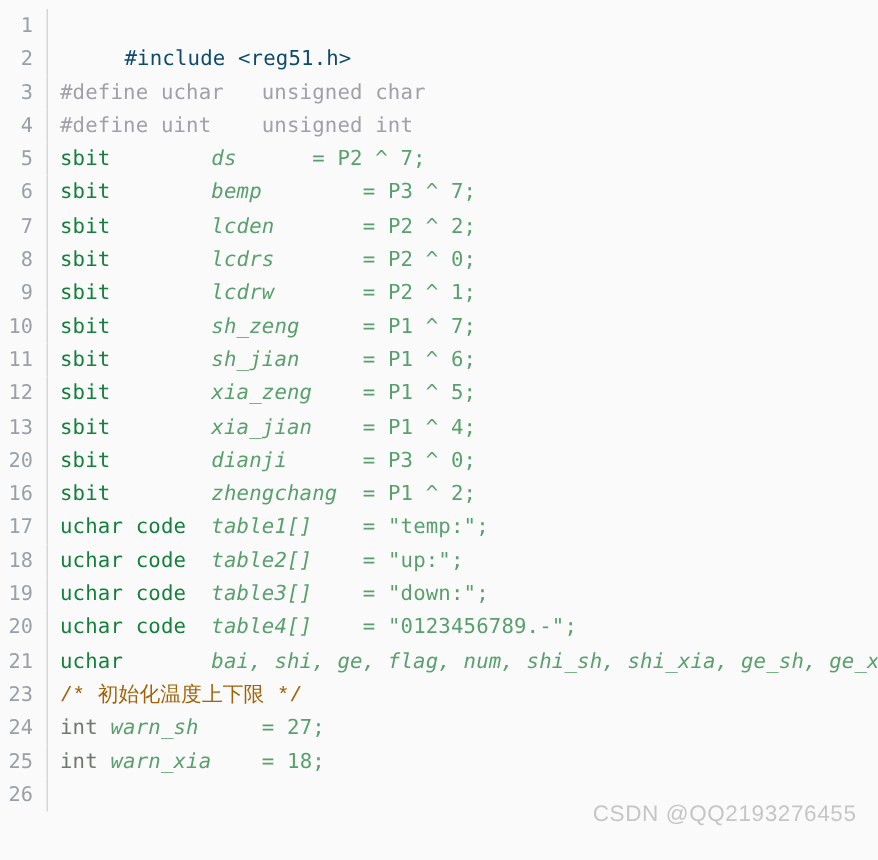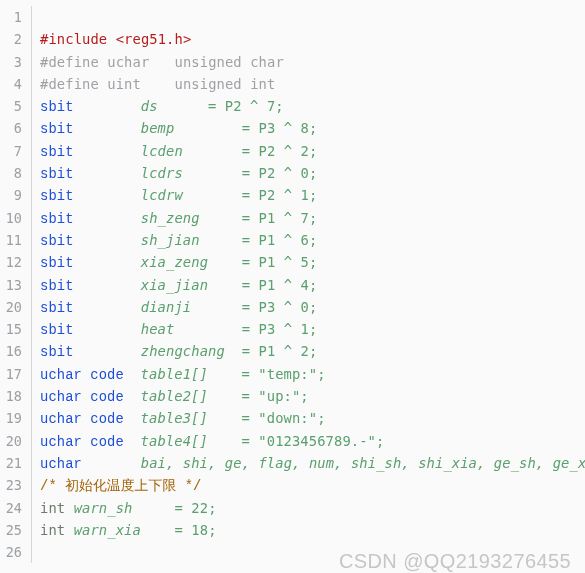--- a/index.html
+++ b/index.html
@@ -51,68 +51,67 @@
   .line-content {
     padding-left: 8px;
     font-size: 13.8px;
     line-height: 22.3px;
     white-space: pre;
     letter-spacing: 0.1px;
     color: #333333;
     flex: 1;
     overflow: hidden;
   }
-  .tok-preproc  { color: #b91c1c; }
+  .tok-preproc  { color: #0c4a6e; margin-left: 43px; }
   .tok-comment-gray { color: #a0a1a7; }
   .tok-comment  { color: #a16207; font-family: Liberation Mono, monospace; }
-  .tok-keyword  { color: #1d4ed8; font-family: Liberation Mono, monospace; }
+  .tok-keyword  { color: #15803d; }
   .tok-type     { color: #6d7a6d; }
   .tok-ident    { color: #5aa06e; font-style: italic; }
   .tok-string   { color: #5aa06e; }
   .tok-number   { color: #5aa06e; }
   .tok-op       { color: #5aa06e; }
 
   #watermark {
     position: absolute;
     right: 14px;
-    bottom: 0;
+    bottom: 22px;
     color: #c6c6c6;
-    font-size: 20px;
+    font-size: 15px;
     font-family: "Liberation Sans", sans-serif;
     letter-spacing: 0.4px;
     user-select: none;
     pointer-events: none;
     white-space: nowrap;
   }
 </style>
 </head>
 <body>
 
 <div id="editor">
   <div id="code-lines">
       <div class="code-line"><div class="gutter">1</div><div class="line-content">&nbsp;</div></div>
       <div class="code-line"><div class="gutter">2</div><div class="line-content"><span class="tok-preproc">#include &lt;reg51.h&gt;</span></div></div>
       <div class="code-line"><div class="gutter">3</div><div class="line-content"><span class="tok-comment-gray">#define uchar   unsigned char</span></div></div>
       <div class="code-line"><div class="gutter">4</div><div class="line-content"><span class="tok-comment-gray">#define uint    unsigned int</span></div></div>
       <div class="code-line"><div class="gutter">5</div><div class="line-content"><span class="tok-keyword">sbit</span><span class="tok-ident">        ds      </span><span class="tok-op">= P2 ^ 7;</span></div></div>
-      <div class="code-line"><div class="gutter">6</div><div class="line-content"><span class="tok-keyword">sbit</span><span class="tok-ident">        bemp        </span><span class="tok-op">= P3 ^ 8;</span></div></div>
+      <div class="code-line"><div class="gutter">6</div><div class="line-content"><span class="tok-keyword">sbit</span><span class="tok-ident">        bemp        </span><span class="tok-op">= P3 ^ 7;</span></div></div>
       <div class="code-line"><div class="gutter">7</div><div class="line-content"><span class="tok-keyword">sbit</span><span class="tok-ident">        lcden       </span><span class="tok-op">= P2 ^ 2;</span></div></div>
       <div class="code-line"><div class="gutter">8</div><div class="line-content"><span class="tok-keyword">sbit</span><span class="tok-ident">        lcdrs       </span><span class="tok-op">= P2 ^ 0;</span></div></div>
       <div class="code-line"><div class="gutter">9</div><div class="line-content"><span class="tok-keyword">sbit</span><span class="tok-ident">        lcdrw       </span><span class="tok-op">= P2 ^ 1;</span></div></div>
       <div class="code-line"><div class="gutter">10</div><div class="line-content"><span class="tok-keyword">sbit</span><span class="tok-ident">        sh_zeng     </span><span class="tok-op">= P1 ^ 7;</span></div></div>
       <div class="code-line"><div class="gutter">11</div><div class="line-content"><span class="tok-keyword">sbit</span><span class="tok-ident">        sh_jian     </span><span class="tok-op">= P1 ^ 6;</span></div></div>
       <div class="code-line"><div class="gutter">12</div><div class="line-content"><span class="tok-keyword">sbit</span><span class="tok-ident">        xia_zeng    </span><span class="tok-op">= P1 ^ 5;</span></div></div>
       <div class="code-line"><div class="gutter">13</div><div class="line-content"><span class="tok-keyword">sbit</span><span class="tok-ident">        xia_jian    </span><span class="tok-op">= P1 ^ 4;</span></div></div>
       <div class="code-line"><div class="gutter">20</div><div class="line-content"><span class="tok-keyword">sbit</span><span class="tok-ident">        dianji      </span><span class="tok-op">= P3 ^ 0;</span></div></div>
-      <div class="code-line"><div class="gutter">15</div><div class="line-content"><span class="tok-keyword">sbit</span><span class="tok-ident">        heat        </span><span class="tok-op">= P3 ^ 1;</span></div></div>
       <div class="code-line"><div class="gutter">16</div><div class="line-content"><span class="tok-keyword">sbit</span><span class="tok-ident">        zhengchang  </span><span class="tok-op">= P1 ^ 2;</span></div></div>
       <div class="code-line"><div class="gutter">17</div><div class="line-content"><span class="tok-keyword">uchar code</span><span class="tok-ident">  table1[]    </span><span class="tok-op">= </span><span class="tok-string">"temp:";</span></div></div>
       <div class="code-line"><div class="gutter">18</div><div class="line-content"><span class="tok-keyword">uchar code</span><span class="tok-ident">  table2[]    </span><span class="tok-op">= </span><span class="tok-string">"up:";</span></div></div>
       <div class="code-line"><div class="gutter">19</div><div class="line-content"><span class="tok-keyword">uchar code</span><span class="tok-ident">  table3[]    </span><span class="tok-op">= </span><span class="tok-string">"down:";</span></div></div>
       <div class="code-line"><div class="gutter">20</div><div class="line-content"><span class="tok-keyword">uchar code</span><span class="tok-ident">  table4[]    </span><span class="tok-op">= </span><span class="tok-string">"0123456789.-";</span></div></div>
       <div class="code-line"><div class="gutter">21</div><div class="line-content"><span class="tok-keyword">uchar</span><span class="tok-ident">       bai, shi, ge, flag, num, shi_sh, shi_xia, ge_sh, ge_xia;</span></div></div>
       <div class="code-line"><div class="gutter">23</div><div class="line-content"><span class="tok-comment">/* 初始化温度上下限 */</span></div></div>
-      <div class="code-line"><div class="gutter">24</div><div class="line-content"><span class="tok-type">int</span><span class="tok-ident"> warn_sh</span><span class="tok-op">     = </span><span class="tok-number">22;</span></div></div>
+      <div class="code-line"><div class="gutter">24</div><div class="line-content"><span class="tok-type">int</span><span class="tok-ident"> warn_sh</span><span class="tok-op">     = </span><span class="tok-number">27;</span></div></div>
       <div class="code-line"><div class="gutter">25</div><div class="line-content"><span class="tok-type">int</span><span class="tok-ident"> warn_xia</span><span class="tok-op">    = </span><span class="tok-number">18;</span></div></div>
       <div class="code-line"><div class="gutter">26</div><div class="line-content">&nbsp;</div></div>
     </div>
   <div id="watermark">CSDN @QQ2193276455</div>
 </div>
 
 </body></html>

